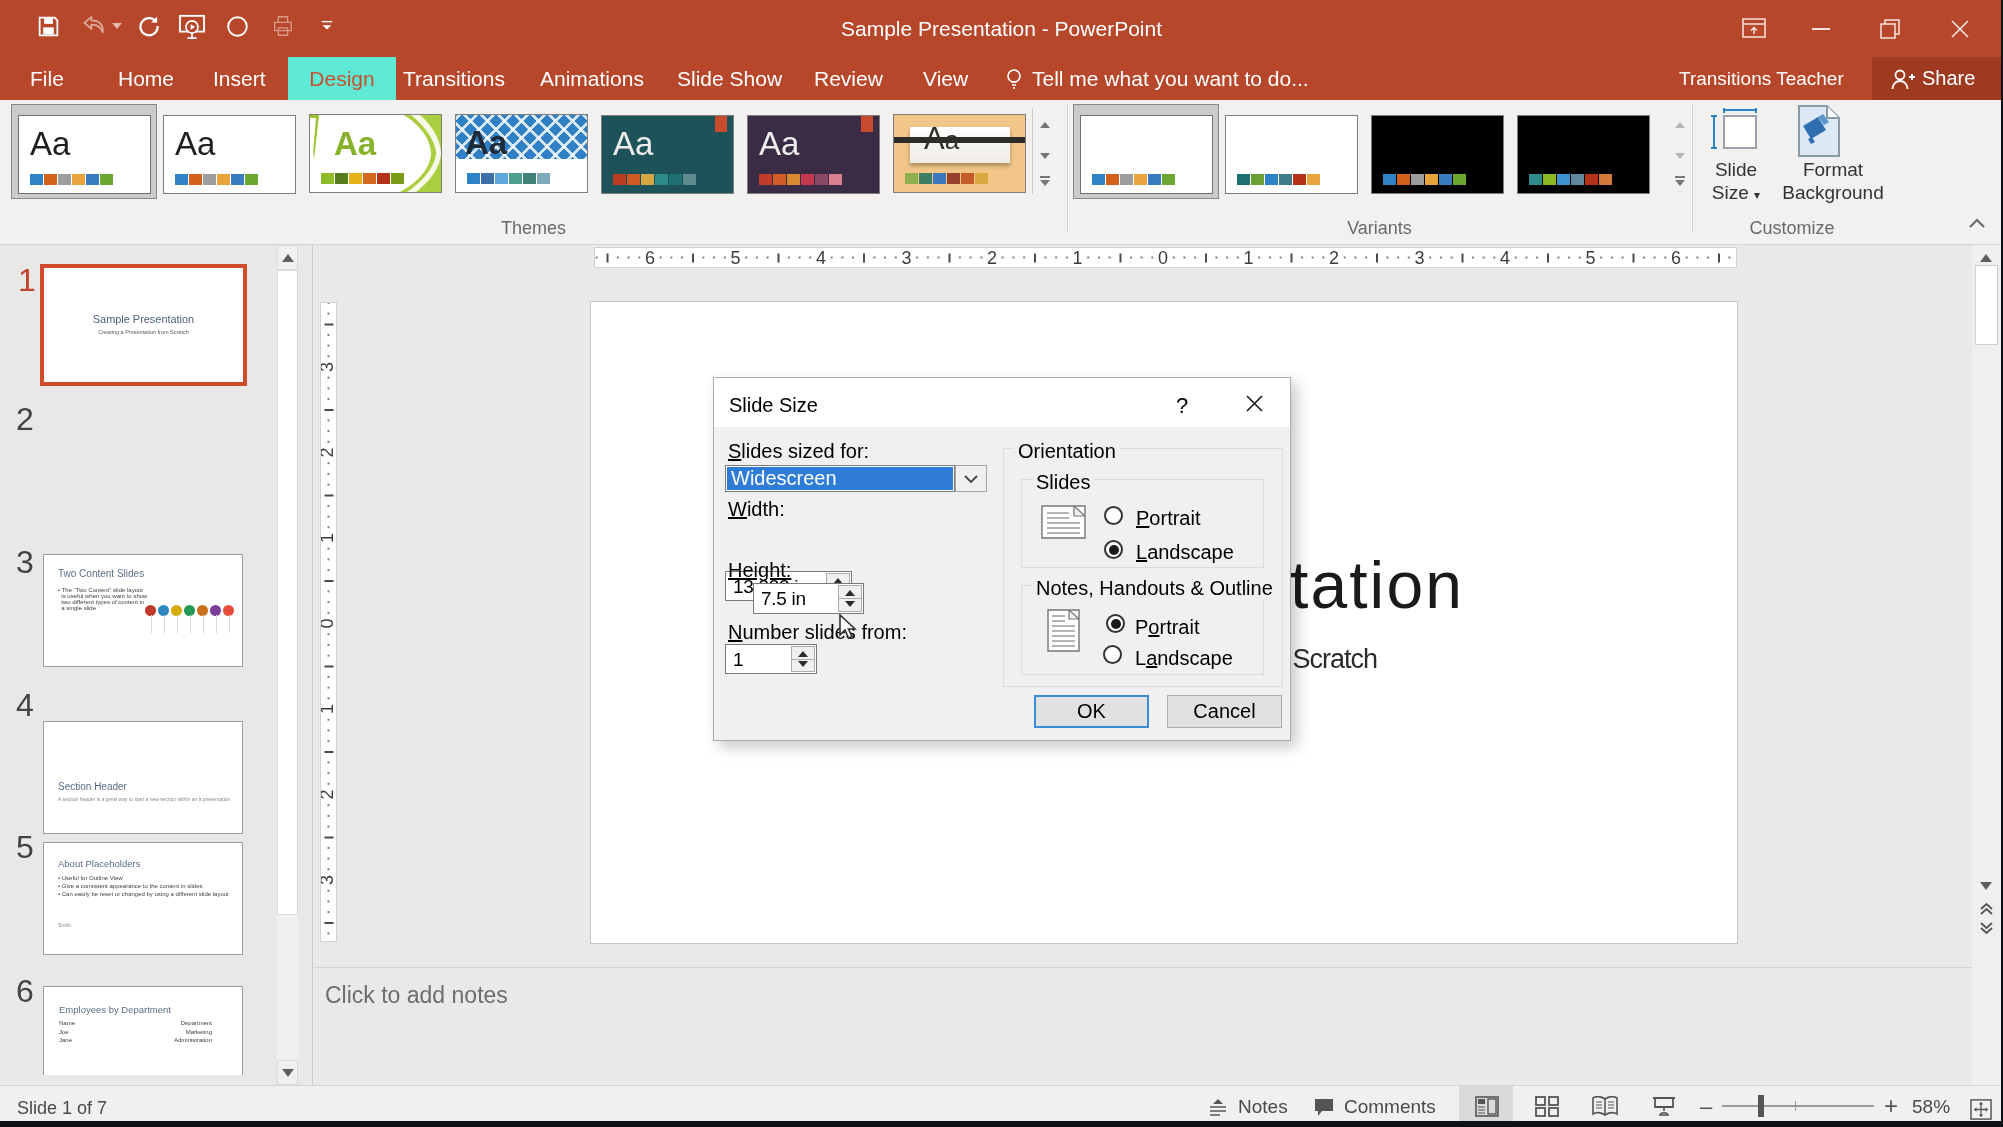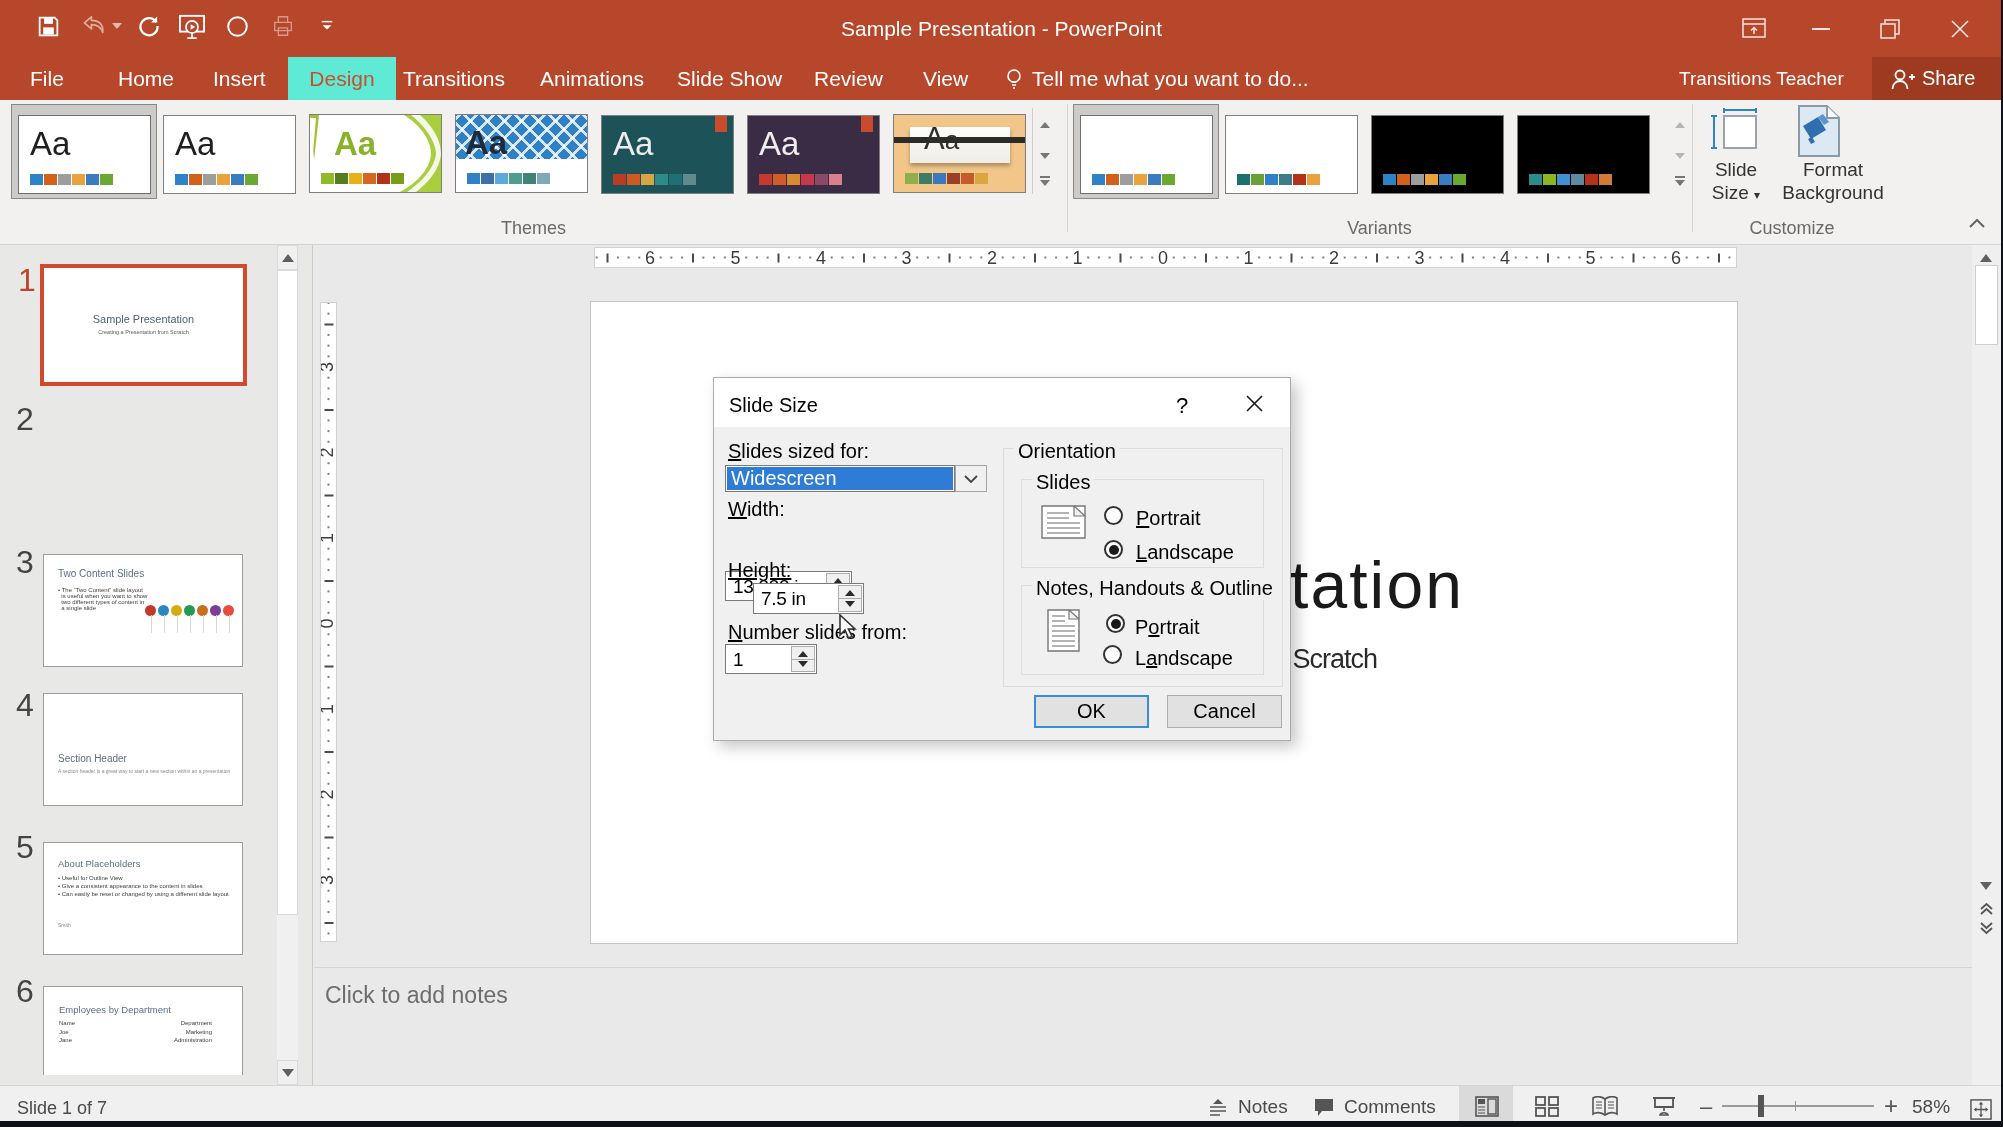--- a/index.html
+++ b/index.html
@@ -253,21 +253,21 @@
     <div class="sthumb" style="top:309px;">
       <div class="abs" style="left:14px;top:13px;font-size:10px;color:#5B6E87;">Two Content Slides</div>
       <div class="abs" style="left:14px;top:32px;font-size:6px;color:#404040;">• The “Two Content” slide layout<br>&nbsp;&nbsp;is useful when you want to show<br>&nbsp;&nbsp;two different types of content in<br>&nbsp;&nbsp;a single slide</div>
       <div class="abs" style="left:101px;top:47px;">
         <span style="display:inline-block;width:11px;height:11px;border-radius:50%;background:#C0392B;margin-right:2px;"></span><span style="display:inline-block;width:11px;height:11px;border-radius:50%;background:#2E86C1;margin-right:2px;"></span><span style="display:inline-block;width:11px;height:11px;border-radius:50%;background:#D4AC0D;margin-right:2px;"></span><span style="display:inline-block;width:11px;height:11px;border-radius:50%;background:#229954;margin-right:2px;"></span><span style="display:inline-block;width:11px;height:11px;border-radius:50%;background:#CA6F1E;margin-right:2px;"></span><span style="display:inline-block;width:11px;height:11px;border-radius:50%;background:#7D3C98;margin-right:2px;"></span><span style="display:inline-block;width:11px;height:11px;border-radius:50%;background:#E74C3C;"></span>
       </div>
       <div class="abs" style="left:107px;top:60px;width:86px;height:18px;background:repeating-linear-gradient(90deg,#D8D8D8 0 1px,transparent 1px 13px);"></div>
     </div>
 
     <div class="snum" style="left:16px;top:442px;">4</div>
-    <div class="sthumb" style="top:448px;padding-left:8px;">
+    <div class="sthumb" style="top:476px;padding-left:8px;">
       <div class="abs" style="left:14px;top:59px;font-size:10px;color:#5B6E87;">Section Header</div>
       <div class="abs" style="left:14px;top:74px;font-size:5px;color:#8A8A8A;">A section header is a great way to start a new section within an a presentation</div>
     </div>
 
     <div class="snum" style="left:16px;top:584px;">5</div>
     <div class="sthumb" style="top:597px;">
       <div class="abs" style="left:14px;top:15px;font-size:9.5px;color:#5B6E87;">About Placeholders</div>
       <div class="abs" style="left:14px;top:31px;font-size:6px;color:#404040;line-height:8px;">• Useful for Outline View<br>• Give a consistent appearance to the content in slides<br>• Can easily be reset or changed by using a different slide layout</div>
       <div class="abs" style="left:14px;top:79px;font-size:5px;color:#8A8A8A;">Smith</div>
     </div>

